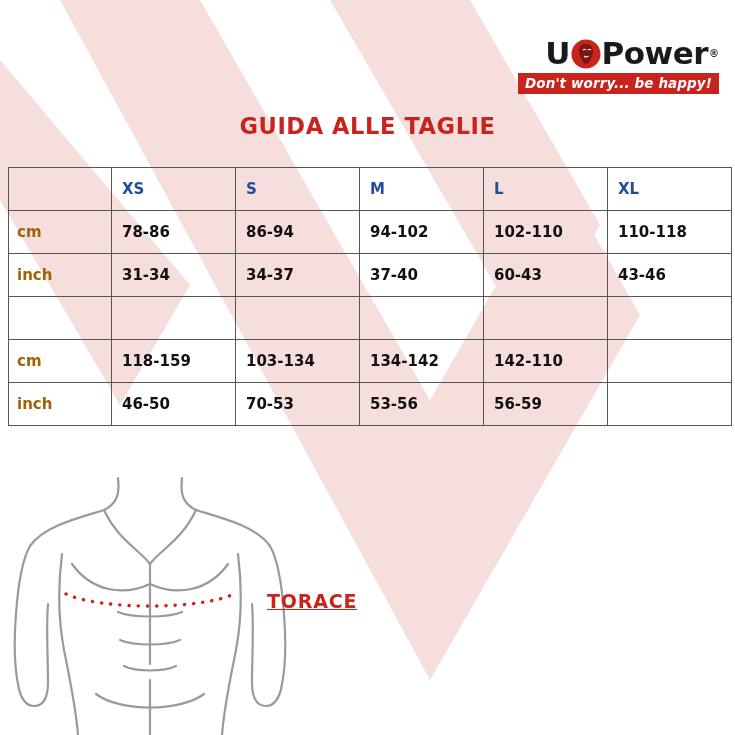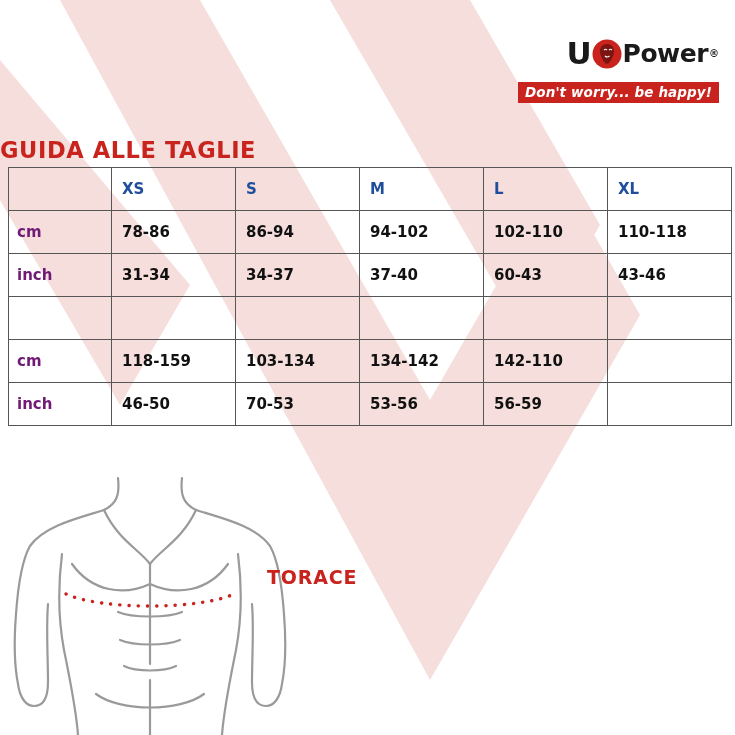--- a/index.html
+++ b/index.html
@@ -56,56 +56,55 @@
   .logo-mark {
     width: 30px;
     height: 30px;
     margin: 0 1px 0 1px;
     position: relative;
     top: 1px;
   }
   .logo-power {
     font-family: "DejaVu Sans", sans-serif;
     font-weight: bold;
-    font-size: 25px;
+    font-size: 31px;
     color: #1a1a1a;
     letter-spacing: -0.5px;
     line-height: 1;
   }
   .logo-reg {
     font-size: 10px;
     color: #1a1a1a;
     vertical-align: super;
     margin-left: 1px;
     font-weight: bold;
   }
   #logo-tagline {
-    margin-top: 12px;
+    margin-top: 3px;
     background: #c9231d;
     color: #ffffff;
     font-size: 13.5px;
     font-weight: bold;
     font-style: italic;
     padding: 2px 7px 3px 7px;
     display: inline-block;
     letter-spacing: 0.1px;
   }
   
   #page-title {
     position: absolute;
     left: 0;
     top: 113px;
     width: 735px;
-    text-align: left;
+    text-align: center;
     z-index: 3;
     color: #c9231d;
     font-size: 22.5px;
     font-weight: bold;
     letter-spacing: 0.6px;
-    margin-top: 24px;
   }
   
   #size-table {
     position: absolute;
     left: 8px;
     top: 167px;
     width: 723px;
     border-collapse: collapse;
     z-index: 3;
     table-layout: fixed;
@@ -118,46 +117,47 @@
     font-size: 15px;
     font-weight: bold;
     color: #111111;
     vertical-align: middle;
     background: transparent;
   }
   #size-table td.head {
     color: #1f4e9c;
   }
   #size-table td.rowlabel {
-    color: #701a75;
+    color: #a16207;
     padding-left: 8px;
   }
   #size-table td.blank {
     height: 42px;
   }
   col.c0 { width: 103px; }
   col.cx { width: 124px; }
   
   #figure {
     position: absolute;
     left: 0;
     top: 468px;
     width: 300px;
     height: 267px;
     z-index: 3;
   }
   #torace-label {
     position: absolute;
     left: 267px;
-    top: 566px;
+    top: 590px;
     z-index: 4;
     color: #c9231d;
     font-size: 19px;
     font-weight: bold;
     letter-spacing: 0.8px;
+    text-decoration: underline;
   }
 </style>
 </head>
 <body>
 
 <div id="page">
 
   <svg id="watermark" viewBox="0 0 735 735">
     <g fill="#f5dedc">
       <path d="M 60 0 L 200 0 L 430 400 L 560 175 L 640 315 L 430 680 Z"></path>

